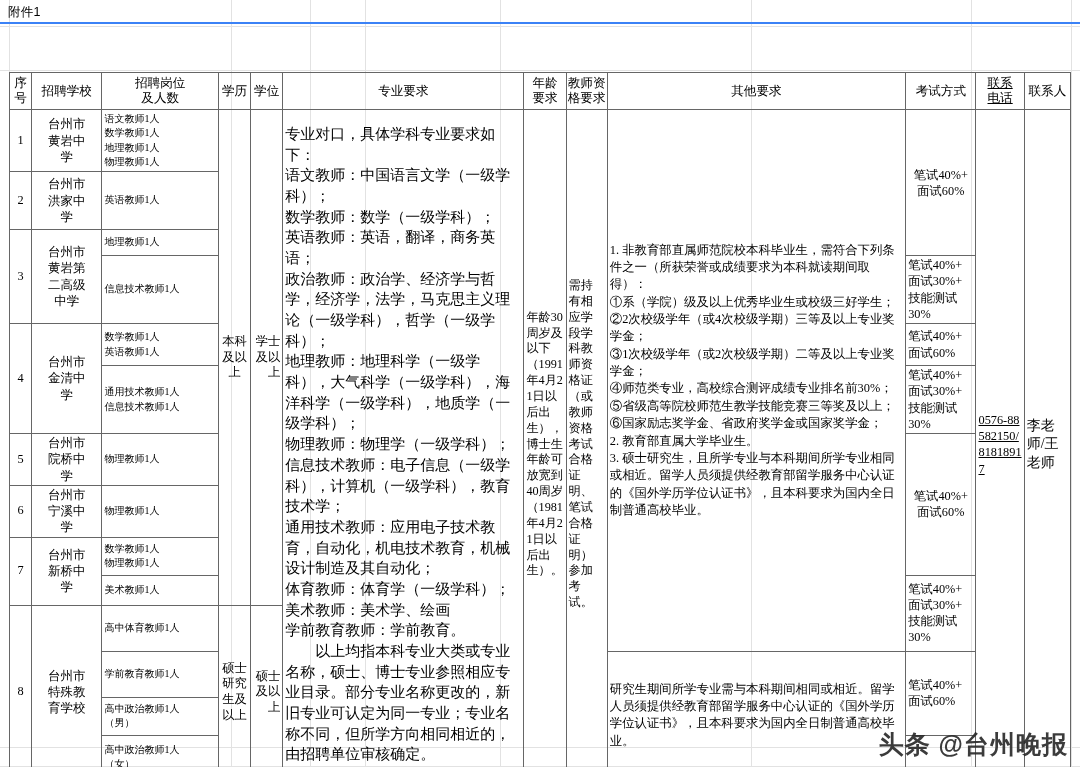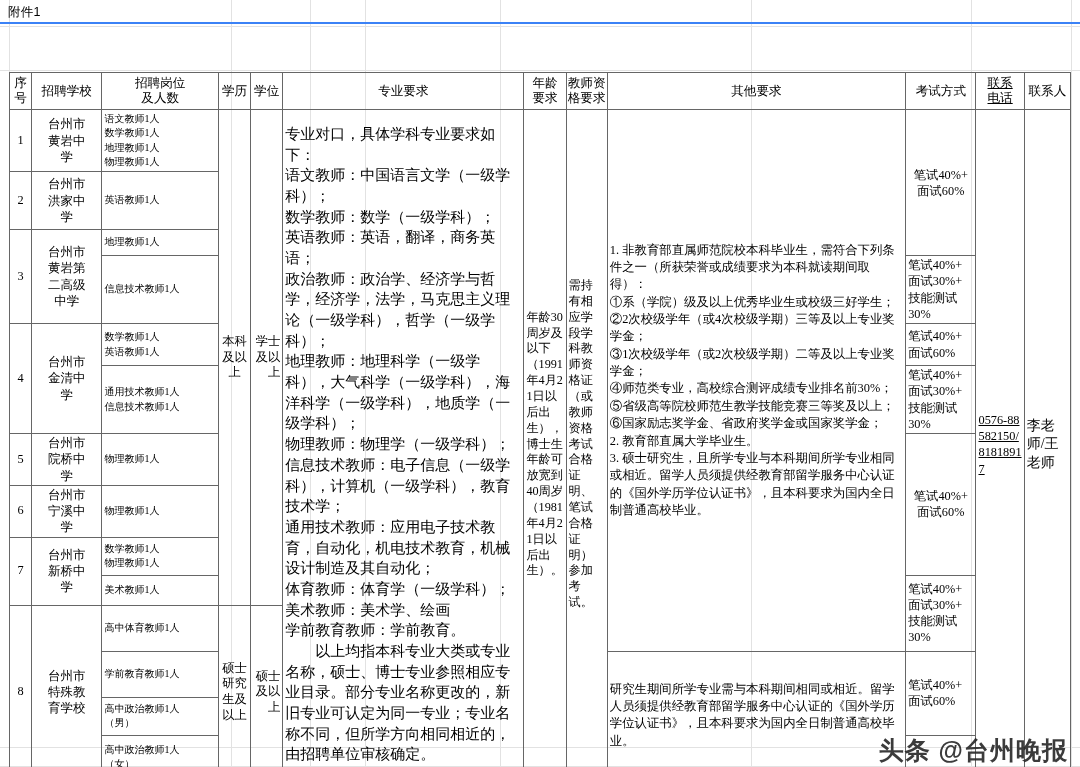--- a/index.html
+++ b/index.html
@@ -95,21 +95,21 @@
   .tel-body  { white-space: pre-wrap; font-size:12.3px; line-height:1.33;
                font-family:"Liberation Serif","DejaVu Serif",serif; }
   .cont-body { white-space: pre-wrap; font-size:14px; line-height:1.33; }
   .post-body { white-space: pre-wrap; line-height:1.45; font-size:10px; }
   .school-body { white-space: pre-wrap; line-height:1.3; font-size:12.5px; }
   .exam-left { text-align:left; }
 
   
   .watermark {
     position: absolute;
-    right: 12px; bottom: 0;
+    right: 12px; bottom: 6px;
     font-size: 25px;
     font-weight: bold;
     color: #2b2b2b;
     font-family: "Liberation Sans", "DejaVu Sans", sans-serif;
     letter-spacing: 1px;
     opacity: .92;
     white-space: nowrap;
     margin-top: 12px;
   }
 </style>

